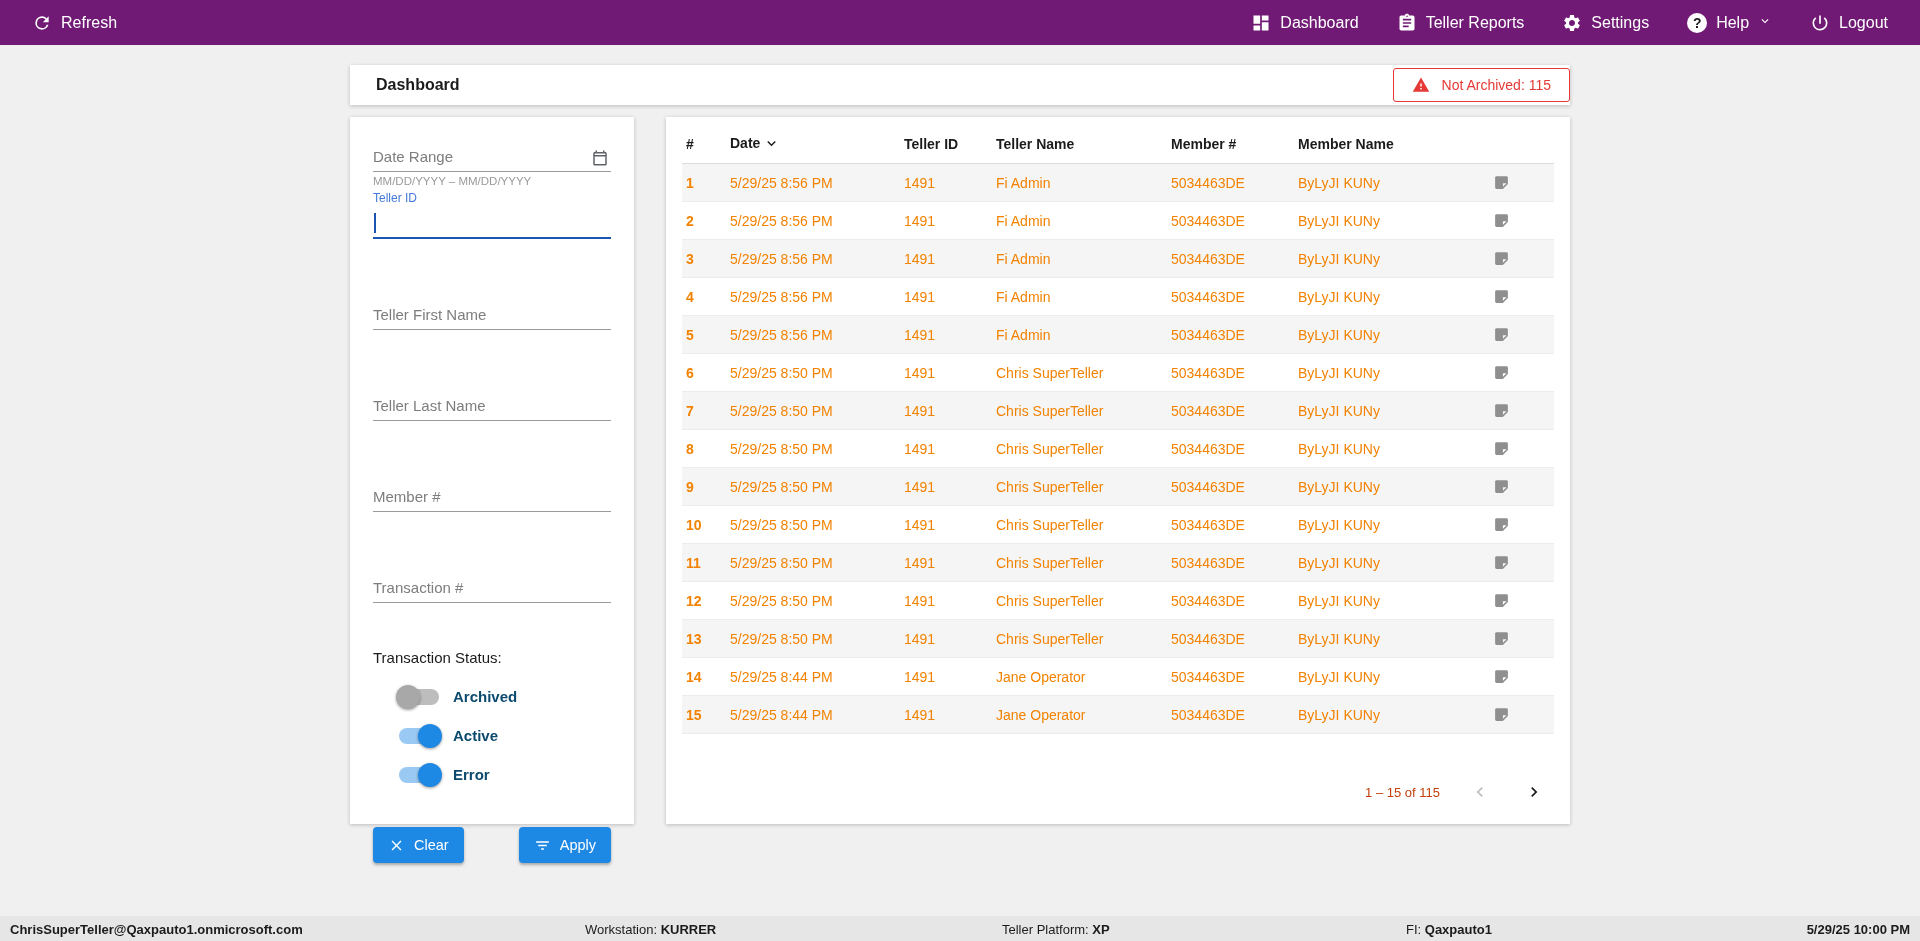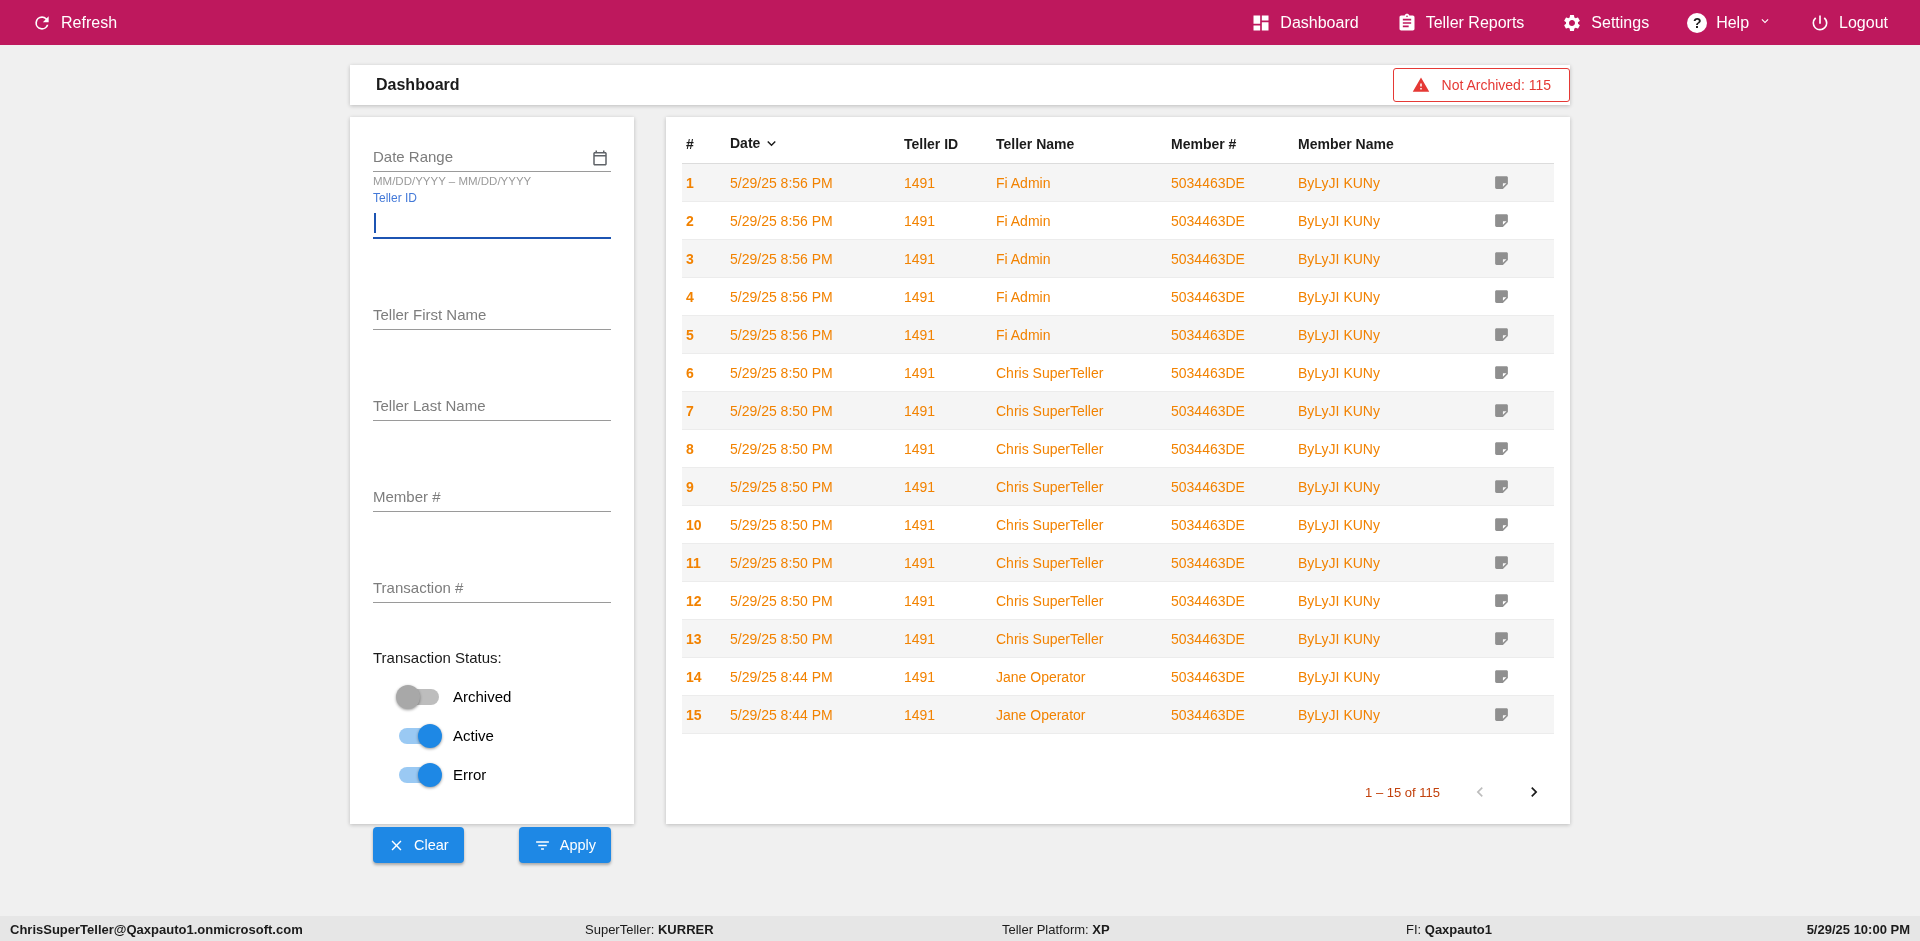--- a/index.html
+++ b/index.html
@@ -1,20 +1,20 @@
 <!DOCTYPE html>
 <html><head>
 <meta charset="utf-8">
 <style>
   * { margin:0; padding:0; box-sizing:border-box; }
   html,body { width:1920px; height:941px; }
   body { font-family:"Liberation Sans", sans-serif; background:#f0f0f0; overflow:hidden; position:relative; }
 
   
-  .topbar { height:45px; background:#be185d; color:#fff; display:flex; align-items:center; padding:0 32px;gap:39px; }
+  .topbar { height:45px; background:#701a75; color:#fff; display:flex; align-items:center; padding:0 32px;gap:39px; }
   .nav-item { display:flex; align-items:center; gap:9px; font-size:16px; cursor:pointer; white-space:nowrap; }
   .nav-item svg { width:20px; height:20px; fill:#fff; }
   .topbar-right { margin-left:auto; display:flex; gap:38px; align-items:center; }
   .help-circle { width:20px; height:20px; border-radius:50%; background:#fff; color:#1b1b1b; display:flex; align-items:center; justify-content:center; font-size:14px; font-weight:bold; }
   .chev-small svg { width:14px; height:14px; }
 
   
   .content { padding-top:20px; display:flex; justify-content:center; }
   .wrapper { width:1220px; }
   .card { background:#fff; box-shadow:0 1px 4px rgba(0,0,0,.22); }
@@ -39,21 +39,21 @@
   .focused-input { border-bottom:2px solid #1c54b2; height:34px; position:relative; }
   .caret { position:absolute; left:1px; top:8px; width:1.5px; height:20px; background:#1c54b2; }
   .spaced { margin-top:60px; }
   .status-label { font-size:15px; color:#1b1b1b; margin-top:46px; }
   .toggle-row { display:flex; align-items:center; gap:14px; margin:22px 0 0 26px; }
   .toggle-row:first-of-type { margin-top:20px; }
   .switch { width:40px; height:16px; border-radius:8px; background:rgba(0,0,0,.26); position:relative; cursor:pointer; flex-shrink:0; }
   .switch .thumb { width:24px; height:24px; border-radius:50%; background:#a8a8a8; position:absolute; top:-4px; left:-3px; box-shadow:0 1px 3px rgba(0,0,0,.4); }
   .switch.on { background:rgba(30,136,229,.45); }
   .switch.on .thumb { left:auto; right:-3px; background:#1e88e5; }
-  .toggle-label { font-size:15px; color:#000000; }
+  .toggle-label { font-size:15px; color:#0c4a6e;font-weight:bold; }
   .btn-row { display:flex; justify-content:space-between; margin-top:44px; }
   .btn { display:inline-flex; align-items:center; gap:9px; background:#1e88e5; color:#fff; border:none; border-radius:4px; height:36px; padding:0 15px; font-size:14.5px; cursor:pointer; box-shadow:0 2px 3px rgba(0,0,0,.3); font-family:"Liberation Sans", sans-serif; }
   .btn svg { width:17px; height:17px; fill:#fff; }
 
   
   .table-card { flex:1; height:707px; padding:6px 16px 0; position:relative; }
   table { width:100%; border-collapse:collapse; table-layout:fixed; }
   th { text-align:left; font-size:14px; font-weight:bold; color:#1b1b1b; padding:12px 8px 11px 4px; border-bottom:1px solid #dcdcdc; white-space:nowrap; }
   th svg { width:17px; height:17px; fill:#1b1b1b; vertical-align:-4px; margin-left:3px; }
   td { font-size:14px; color:#f28200; padding:10px 8px 10px 4px; border-bottom:1px solid #ececec; white-space:nowrap; overflow:hidden; }
@@ -455,17 +455,17 @@
           </button>
         </div>
       </div>
 
     </div>
   </div>
 </div>
 
 <div class="footer">
   <span class="slot bold" style="left:10px;">ChrisSuperTeller@Qaxpauto1.onmicrosoft.com</span>
-  <span class="slot" style="left:585px;"><span>SuperTeller: </span><span class="bold">KURRER</span></span>
+  <span class="slot" style="left:585px;"><span>Workstation: </span><span class="bold">KURRER</span></span>
   <span class="slot" style="left:1002px;"><span>Teller Platform: </span><span class="bold">XP</span></span>
   <span class="slot" style="left:1406px;"><span>FI: </span><span class="bold">Qaxpauto1</span></span>
   <span class="slot bold" style="right:10px;">5/29/25 10:00 PM</span>
 </div>
 
 </body></html>

